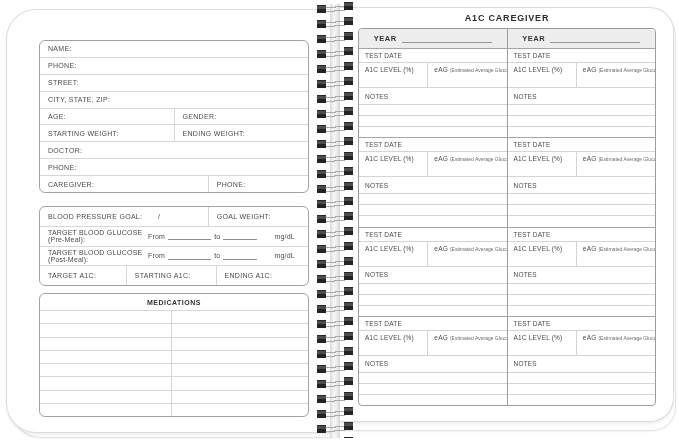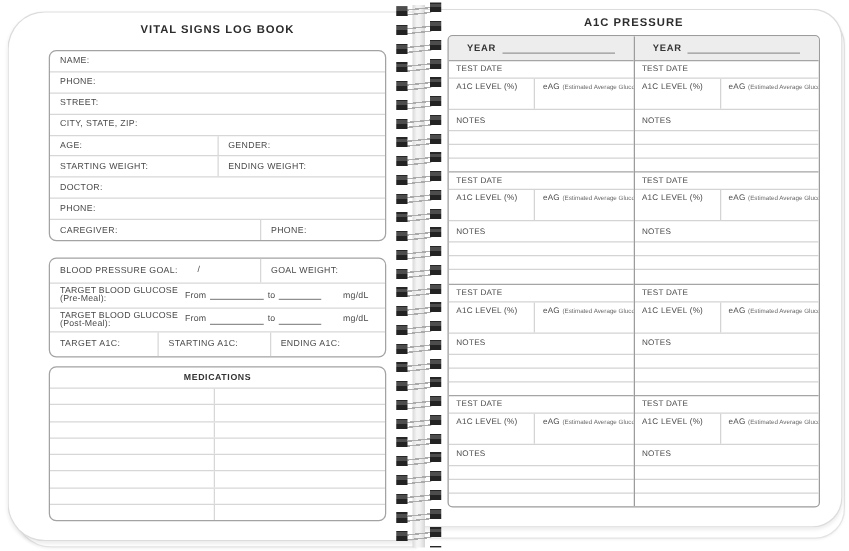--- a/index.html
+++ b/index.html
@@ -75,21 +75,20 @@
 </style>
 </head>
 <body>
 
 <div>
 
   <div class="sheet back-left"></div>
   <div class="sheet back-right"></div>
 
   <div class="page page-left">
-    <div class="pg-title lp-title">VITAL SIGNS LOG BOOK</div>
 
     <div class="box info-box">
       <div class="irow">
         <div class="cell">NAME:</div>
       </div>
       <div class="irow">
         <div class="cell">PHONE:</div>
       </div>
       <div class="irow">
         <div class="cell">STREET:</div>
@@ -183,21 +182,21 @@
         <div class="mcell-r"></div>
       </div>
         <div class="mrow">
         <div class="mcell-l"></div>
         <div class="mcell-r"></div>
       </div>
     </div>
   </div>
 
   <div class="page page-right">
-    <div class="pg-title rp-title">A1C PRESSURE</div>
+    <div class="pg-title rp-title">A1C CAREGIVER</div>
 
     <div class="a1c-table">
       <div class="a1c-col">
         <div class="year-header">
           <span>YEAR</span>
           <span class="year-line"></span>
         </div>
         <div class="a1c-block">
           <div class="ar ar-testdate">TEST DATE</div>
           <div class="ar ar-level">

